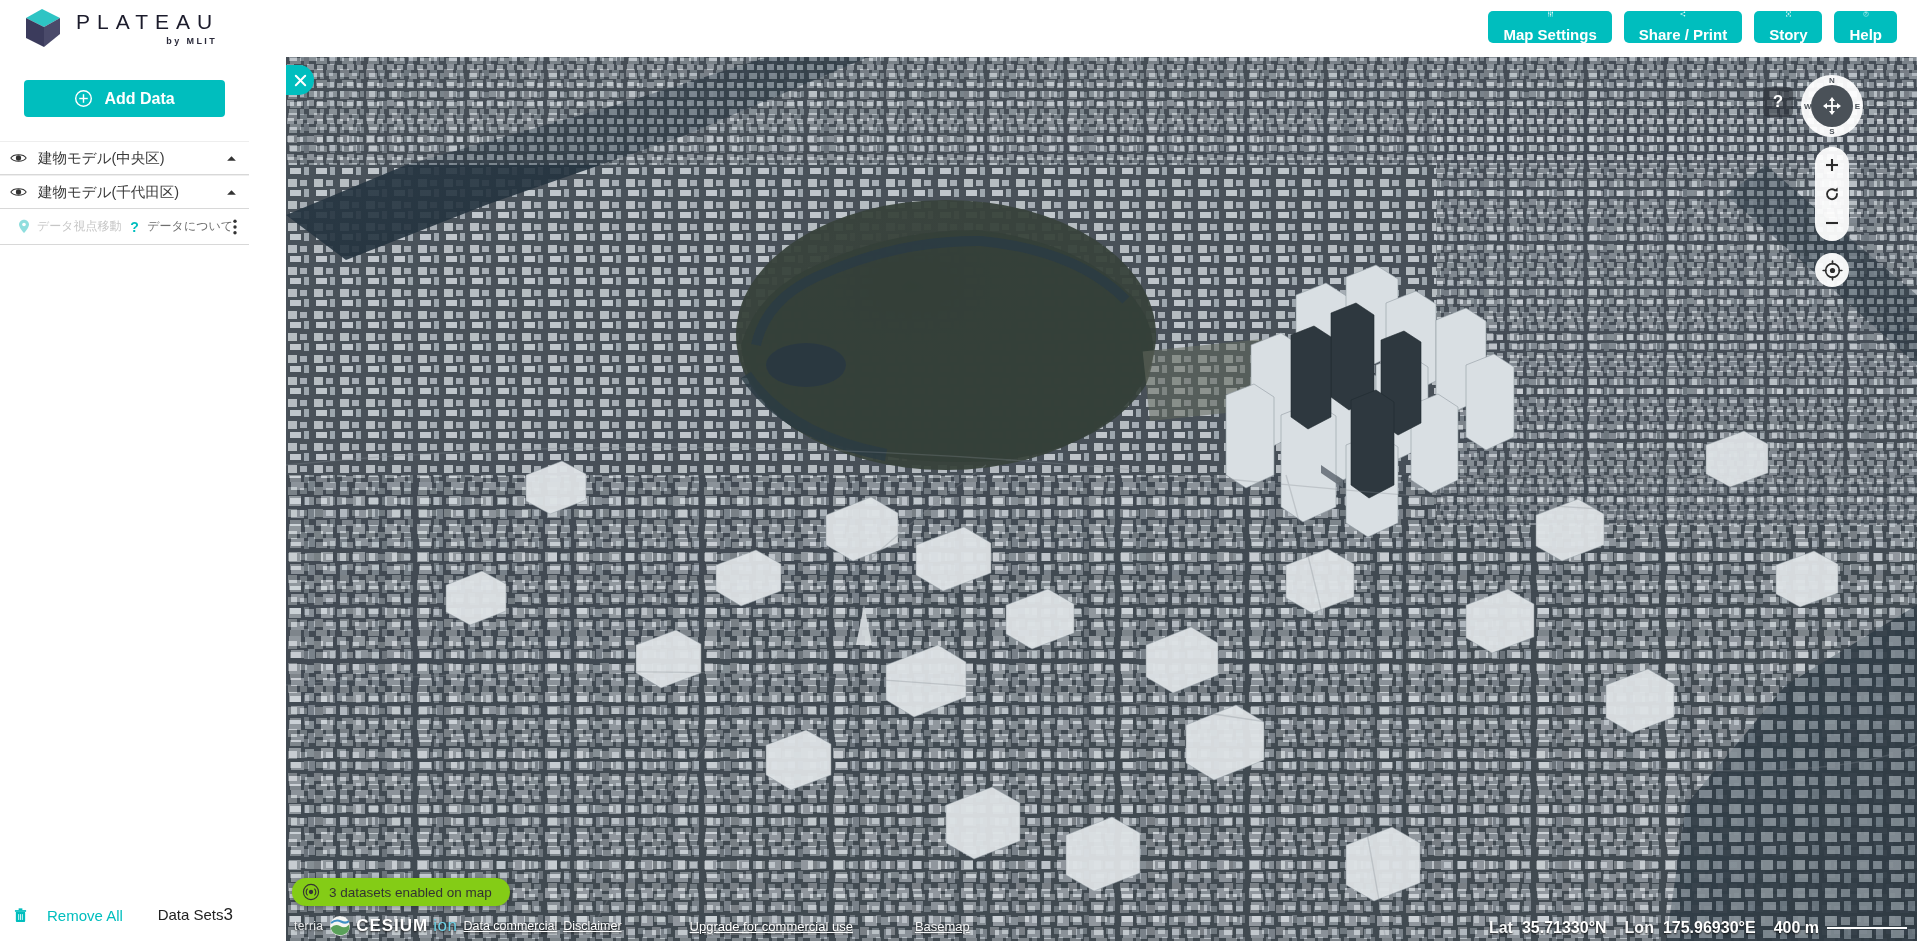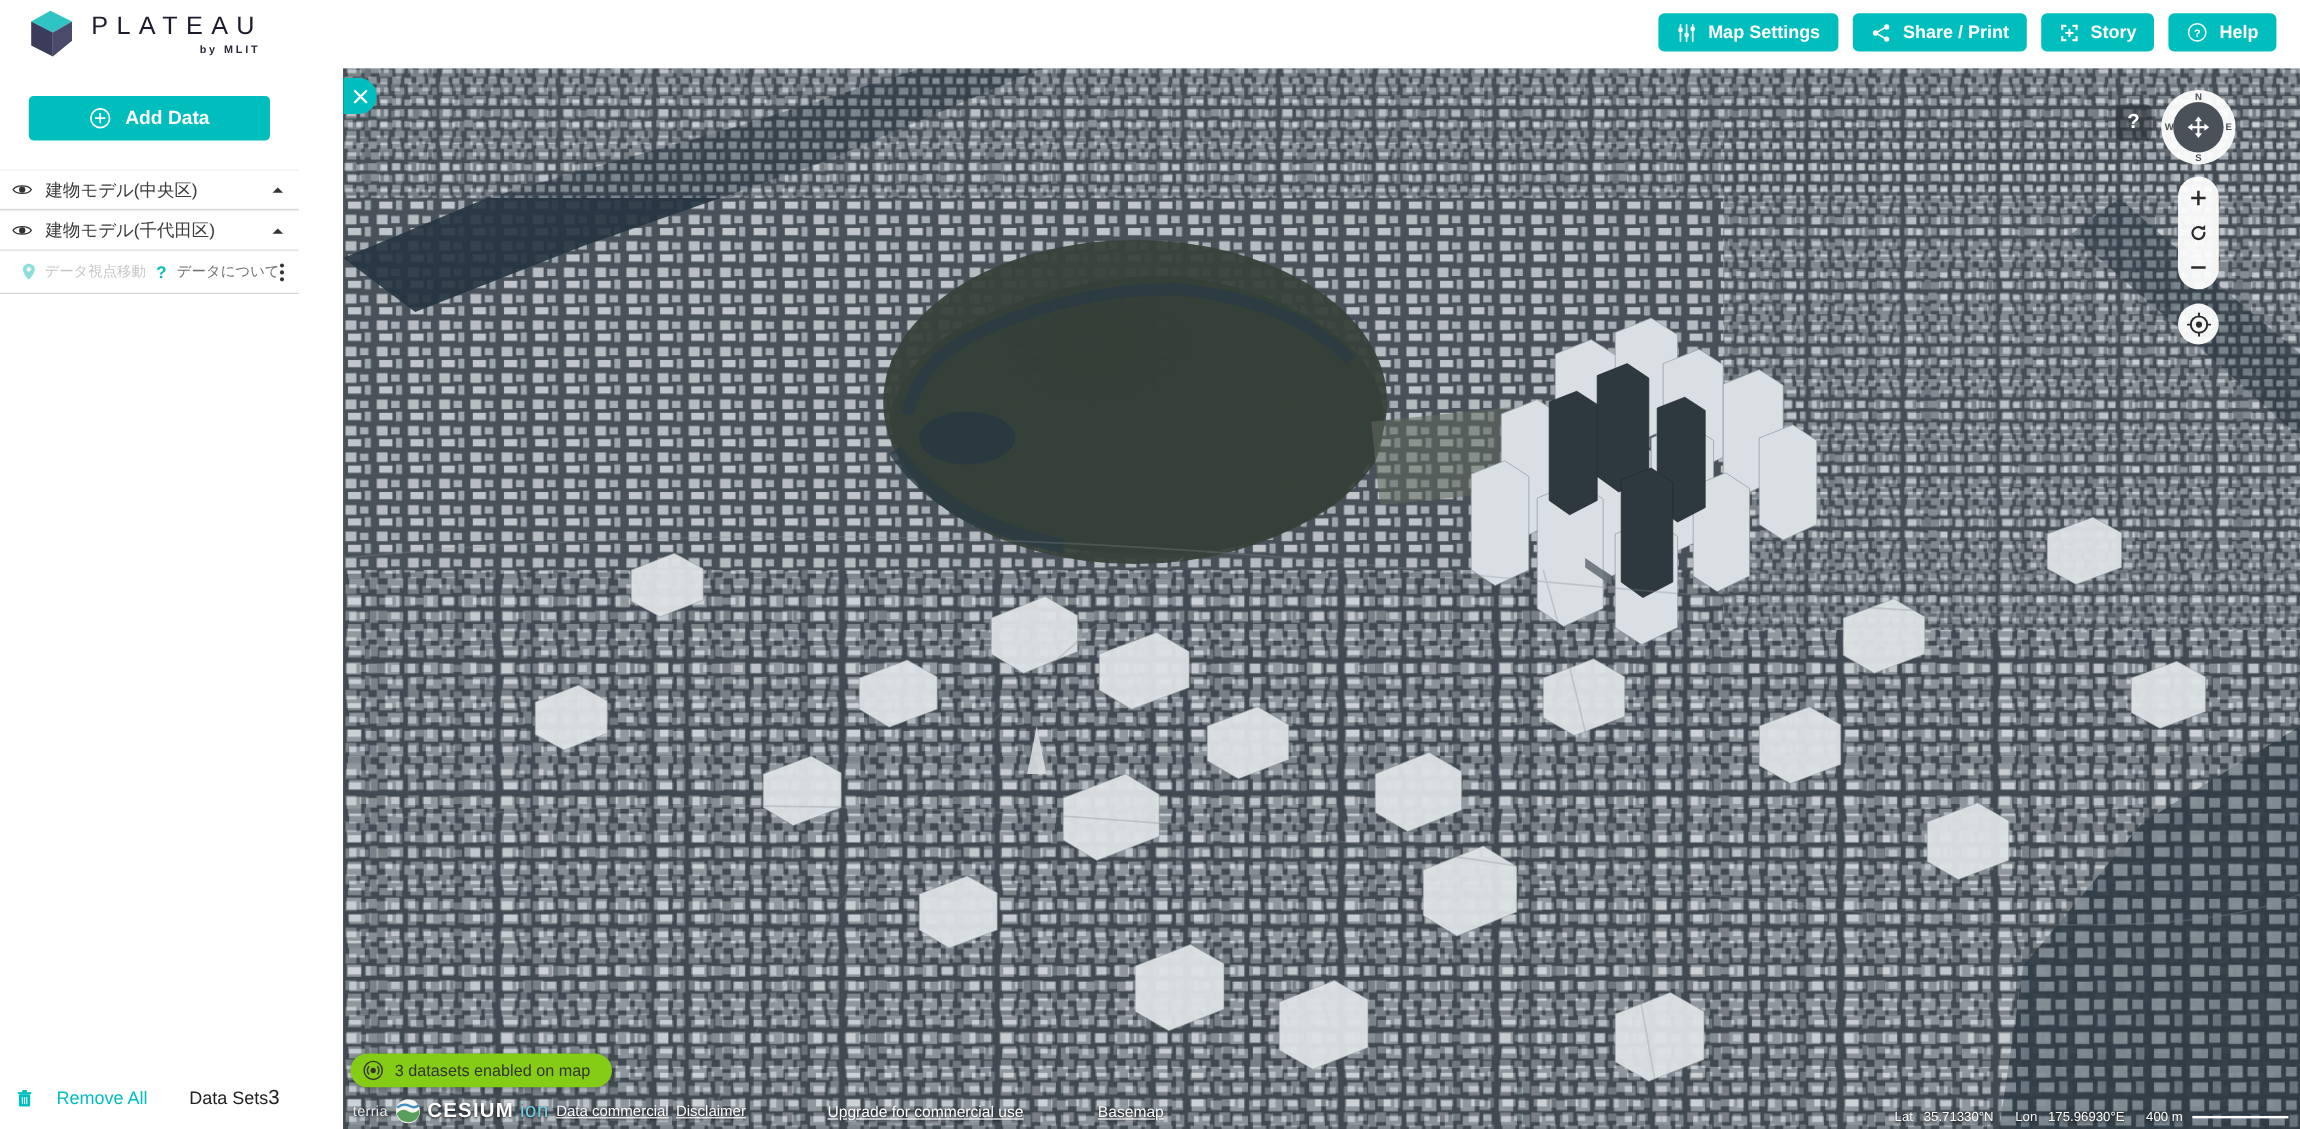--- a/index.html
+++ b/index.html
@@ -33,20 +33,21 @@
   .topbar-actions {
     position: absolute; right: 20px; top: 11px;
     display: flex; gap: 12px; align-items: center;
   }
   .tbtn {
     display: inline-flex; align-items: center; gap: 9px;
     background: #00bebe; color: #fff; border: none; border-radius: 5px;
     height: 32px; padding: 0 15px; cursor: pointer;
     font-size: 15px; font-weight: 600; white-space: nowrap;
     font-family: "Liberation Sans", sans-serif;
+    flex-direction: column;
   }
   .tbtn svg { display: block; }
 
   
   .sidebar {
     position: absolute; left: 0; top: 57px; width: 249px; height: 884px;
     background: #ffffff; z-index: 30;
     display: flex; flex-direction: column;
   }
   .sidebar-top { padding: 23px 24px 24px 24px; }
@@ -180,22 +181,23 @@
   .cesium-logo { display: inline-flex; align-items: center; gap: 5px; }
   .cesium-word { font-size: 17px; font-weight: 700; letter-spacing: 1px; color:#fff; }
   .cesium-ion { font-size: 17px; font-weight: 400; color: #6fd3e8; letter-spacing:.5px;}
   .credit-link { text-decoration: underline; cursor: pointer; font-size: 12.5px; color:#fff; }
   .credit-upgrade { margin-left: 62px; text-decoration: underline; cursor: pointer; font-size: 13px; }
   .credit-basemap { margin-left: 56px; text-decoration: underline; cursor: pointer; font-size: 13px; opacity:.95;}
 
   .coords {
     position: absolute; right: 10px; bottom: 4px; z-index: 13;
     display: flex; align-items: center; gap: 18px;
-    color: #fff; font-size: 11px; text-shadow: 0 1px 2px rgba(0,0,0,0.9);
+    color: #fff; font-size: 16px; text-shadow: 0 1px 2px rgba(0,0,0,0.9);
     white-space: nowrap;
+    font-weight: bold;
   }
   .coord-item { display: inline-flex; gap: 9px; }
   .coord-key { opacity: .95; }
   .scalebar { display: inline-flex; flex-direction: column; align-items: center; gap:1px;}
   .scalebar .sline { width: 80px; height: 2px; background: #fff; }
   .scale-wrap { display:flex; align-items:center; gap:8px; }
 </style>
 </head>
 <body>
 

